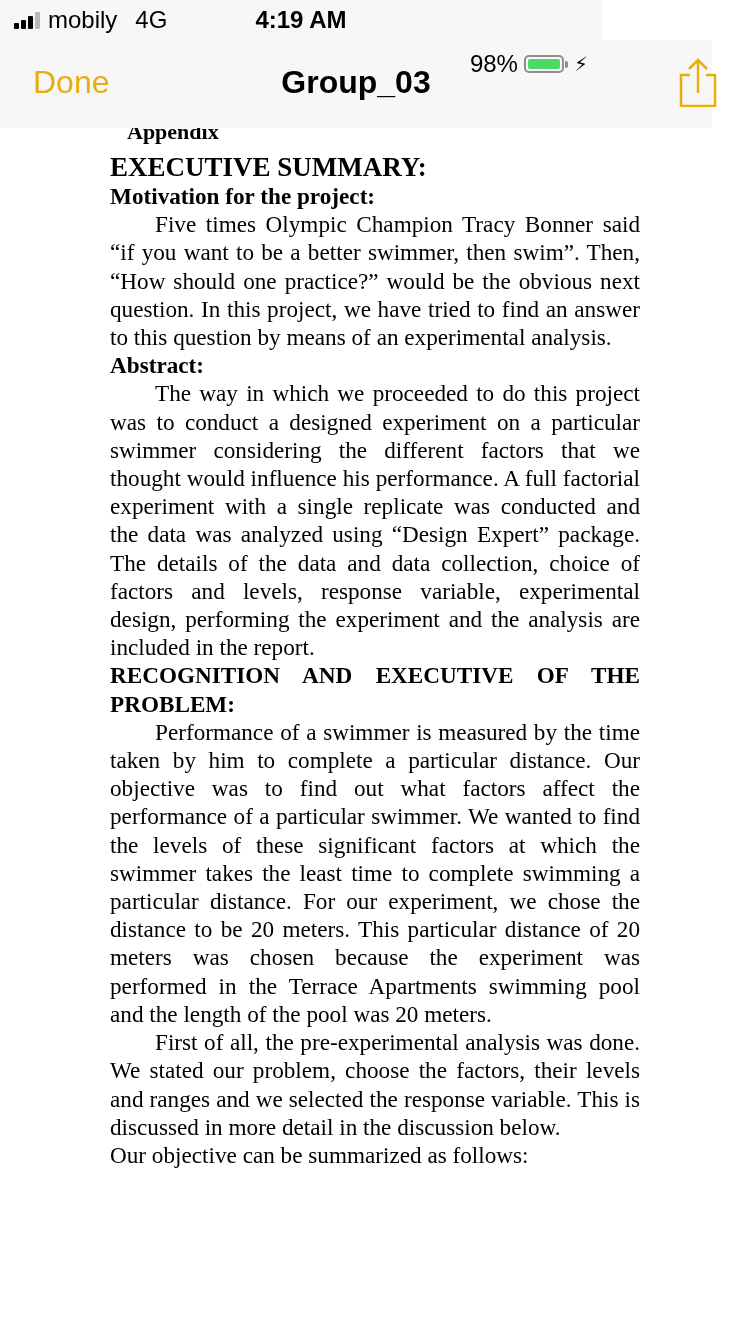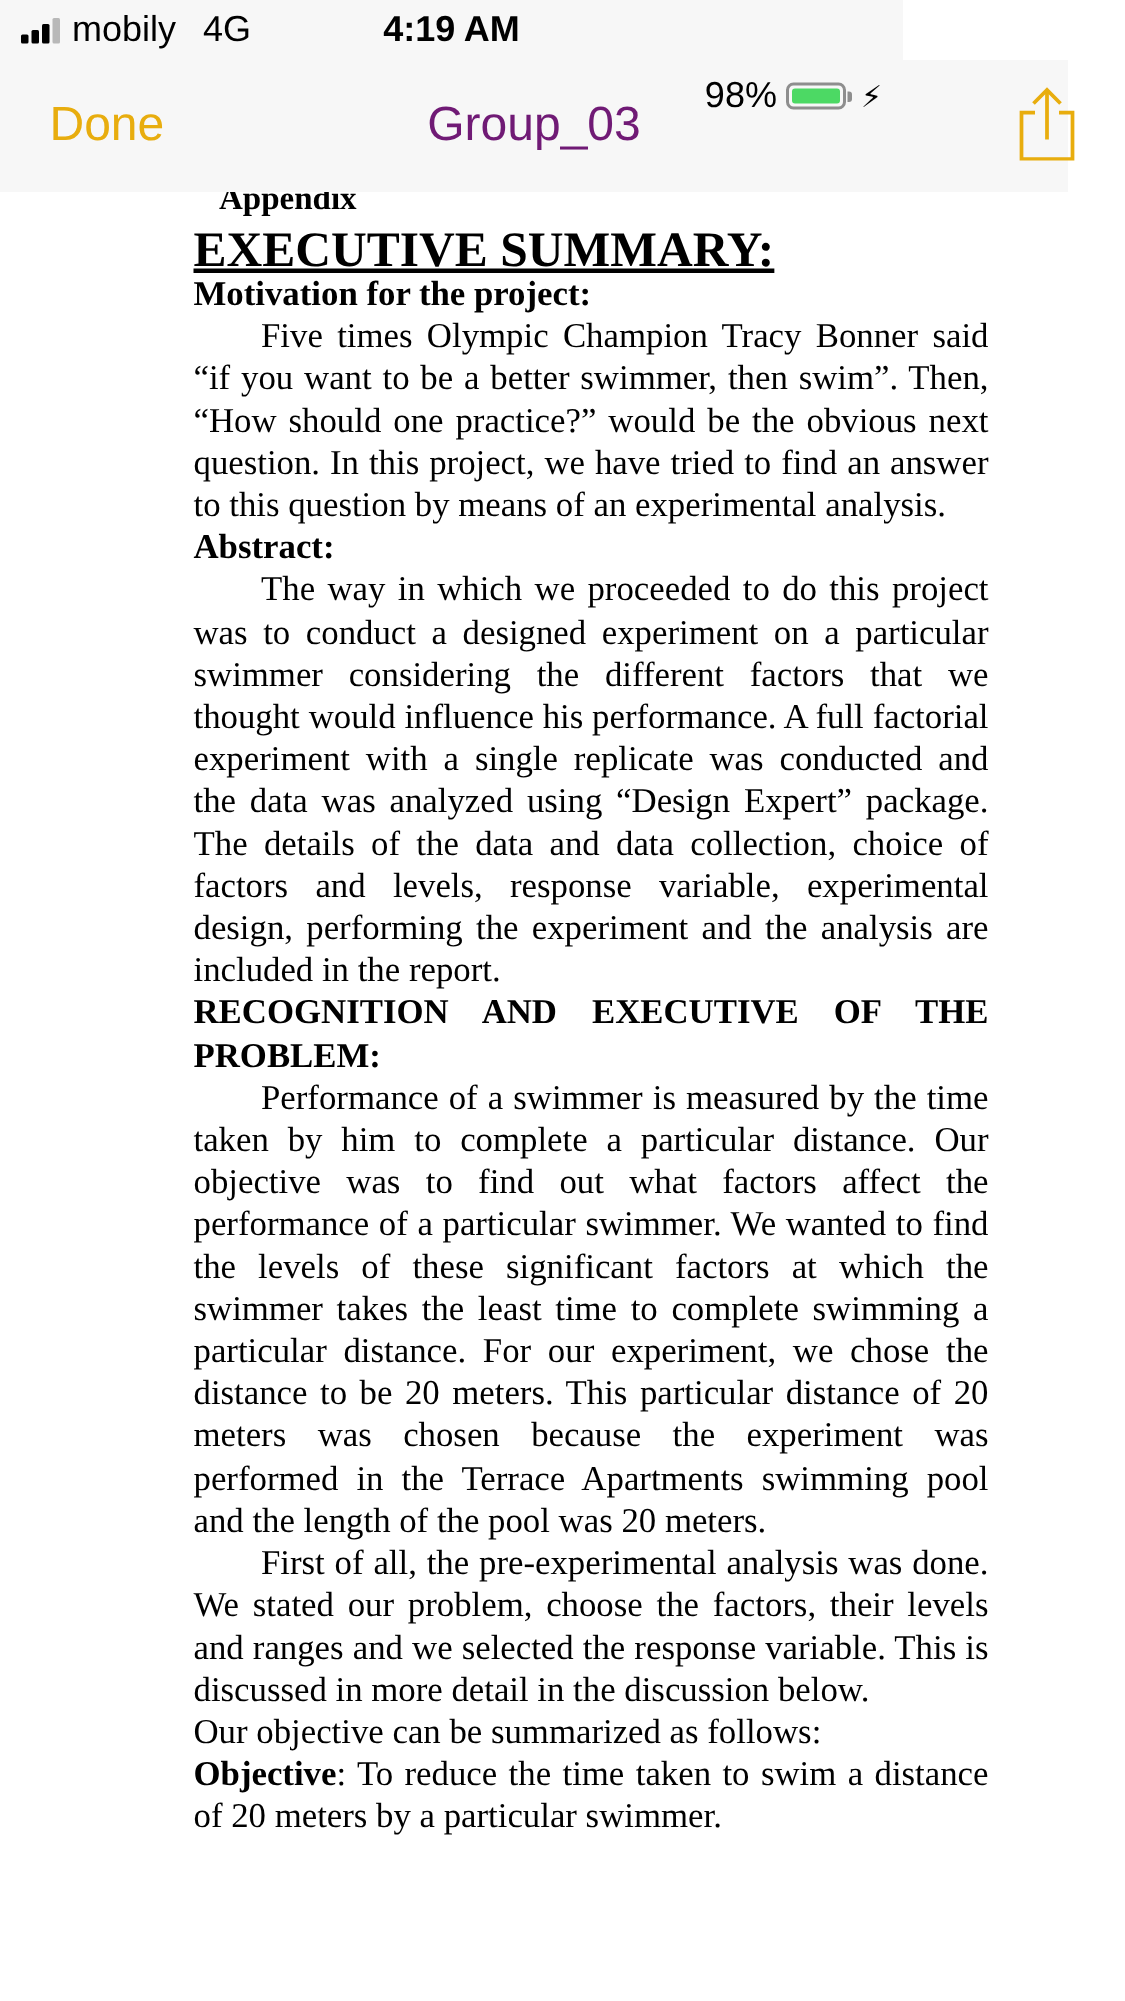--- a/index.html
+++ b/index.html
@@ -23,32 +23,32 @@
   .battery { width: 40px; height: 18px; border: 2px solid #8e8e8e; border-radius: 5px; margin-left: 6px; position: relative; padding: 2px; box-sizing: border-box; }
   .battery .fill { width: 100%; height: 100%; background: #4cd964; border-radius: 2px; }
   .battery-nub { width: 3px; height: 7px; background: #8e8e8e; border-radius: 0 2px 2px 0; margin-left: 1px; }
   .bolt { margin-left: 6px; font-size: 20px; }
 
   .navbar {
     position: absolute; left: 0; top: 40px; width: 712px; height: 88px;
     background: #f7f7f7; z-index: 2;
   }
   .done-btn { position: absolute; left: 33px; top: 24px; font-size: 32px; color: #e8ad0e; }
-  .nav-title { position: absolute; left: 0; right: 0; top: 24px; text-align: center; font-size: 32px; font-weight: 400; color: #701a75; }
+  .nav-title { position: absolute; left: 0; right: 0; top: 24px; text-align: center; font-size: 32px; font-weight: 700; color: #000000; }
   .share-btn { position: absolute; left: 678px; top: 15px; width: 40px; height: 52px; }
 
   .doc {
     position: absolute; left: 110px; top: 112px; width: 530px;
     font-family: "Liberation Serif", serif; color: #000;
-    font-size: 23.2px; line-height: 28.2px; margin-left: 19px;
+    font-size: 23.2px; line-height: 28.2px;
   }
   .doc p { margin: 0; text-align: justify; text-align-last: left; }
   .doc .indent { text-indent: 45px; }
   .appendix { font-weight: bold; font-size: 22px; padding-left: 17px; line-height: 40px; }
-  .exec { font-weight: bold; font-size: 33px; line-height: 30px; text-decoration: underline; }
+  .exec { font-weight: bold; font-size: 27px; line-height: 30px; }
   .h2 { font-weight: bold; }
   .h-big { font-weight: bold; text-align: justify; text-align-last: left; }
   .b { font-weight: bold; }
 </style>
 </head>
 <body>
 
 <div class="statusbar">
   <div class="sb-left">
     <div class="signal">
@@ -87,14 +87,13 @@
   <p class="appendix">Appendix</p>
   <p class="exec">EXECUTIVE SUMMARY:</p>
   <p class="h2">Motivation for the project:</p>
   <p class="indent">Five times Olympic Champion Tracy Bonner said “if you want to be a better swimmer, then swim”.  Then, “How should one practice?” would be the obvious next question.  In this project, we have tried to find an answer to this question by means of an experimental analysis.</p>
   <p class="h2">Abstract:</p>
   <p class="indent">The way in which we proceeded to do this project was to conduct a designed experiment on a particular swimmer considering the different factors that we thought would influence his performance.  A full factorial experiment with a single replicate was conducted and the data was analyzed using “Design Expert” package.  The details of the data and data collection, choice of factors and levels, response variable, experimental design, performing the experiment and the analysis are included in the report.</p>
   <p class="h-big">RECOGNITION AND EXECUTIVE OF THE PROBLEM:</p>
   <p class="indent">Performance of a swimmer is measured by the time taken by him to complete a particular distance.  Our objective was to find out what factors affect the performance of a particular swimmer.  We wanted to find the levels of these significant factors at which the swimmer takes the least time to complete swimming a particular distance.  For our experiment, we chose the distance to be 20 meters.  This particular distance of 20 meters was chosen because the experiment was performed in the Terrace Apartments swimming pool and the length of the pool was 20 meters.</p>
   <p class="indent">First of all, the pre-experimental analysis was done. We stated our problem, choose the factors, their levels and ranges and we selected the response variable. This is discussed in more detail in the discussion below.</p>
   <p>Our objective can be summarized as follows:</p>
-  <p><span class="b">Objective</span><span>: To reduce the time taken to swim a distance of 20 meters by a particular swimmer.</span></p>
 </div>
 
 </body></html>

